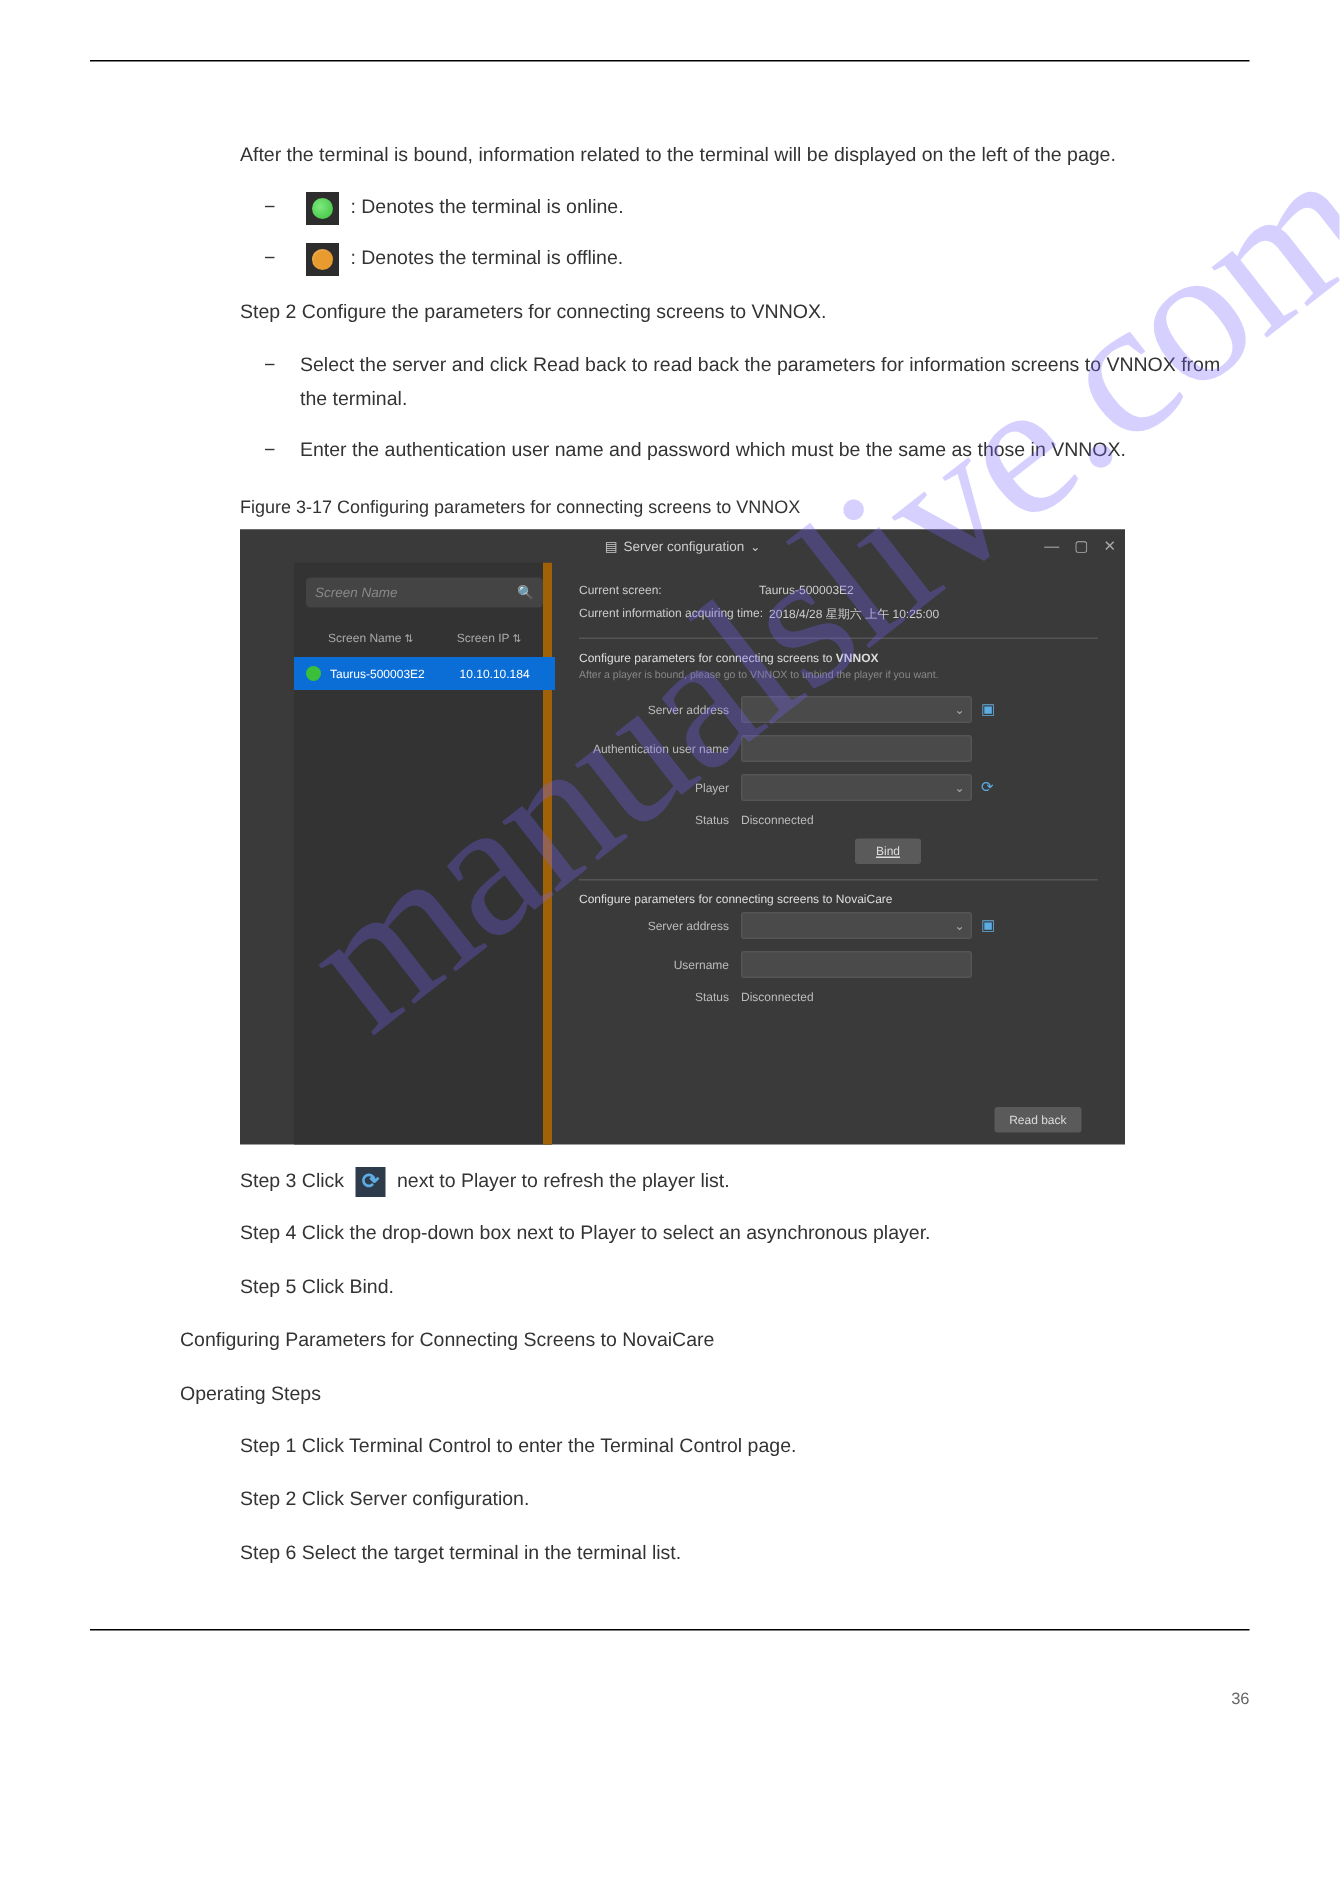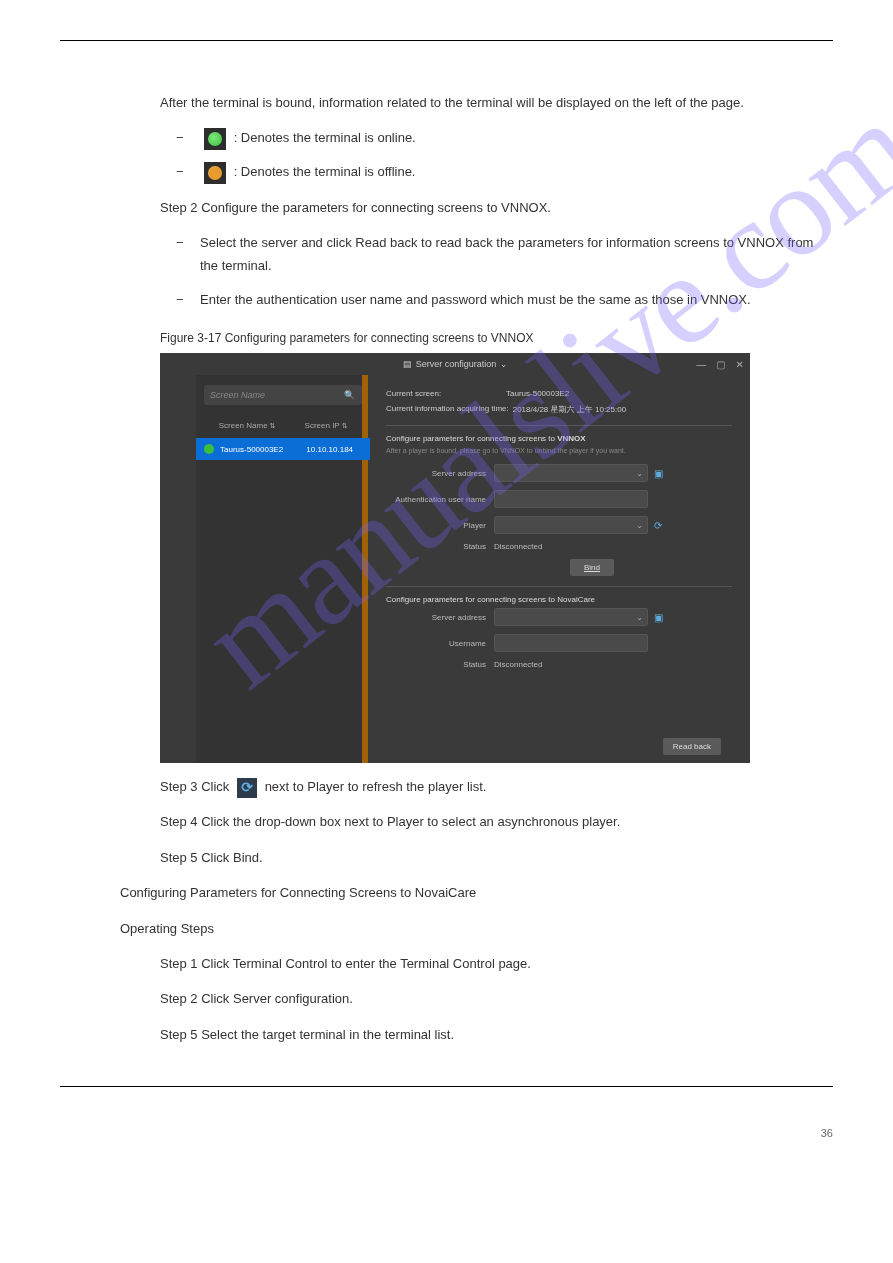--- a/index.html
+++ b/index.html
@@ -438,17 +438,17 @@
     <span>next to Player to refresh the player list.</span>
   </p>
   <p class="body-text">Step 4 Click the drop-down box next to Player to select an asynchronous player.</p>
   <p class="body-text">Step 5 Click Bind.</p>
 
   <p class="body-text" style="margin-left:60px; font-weight:normal; color:#333;">Configuring Parameters for Connecting Screens to NovaiCare</p>
   <p class="body-text" style="margin-left:60px; color:#333;">Operating Steps</p>
 
   <p class="body-text">Step 1 Click Terminal Control to enter the Terminal Control page.</p>
   <p class="body-text">Step 2 Click Server configuration.</p>
-  <p class="body-text">Step 5 Select the target terminal in the terminal list.</p>
+  <p class="body-text">Step 6 Select the target terminal in the terminal list.</p>
 
   <div class="bottom-rule"></div>
   <div class="footer-page">36</div>
 </div>
 
 </body></html>

